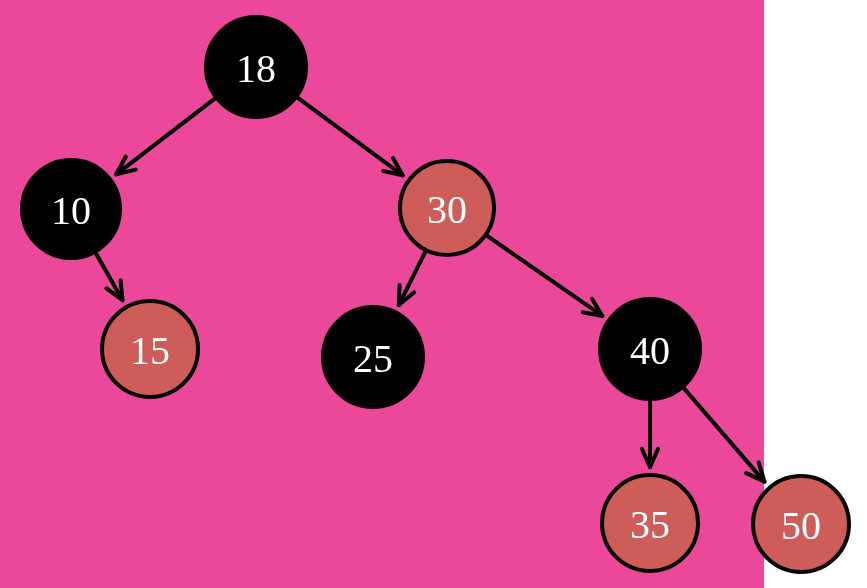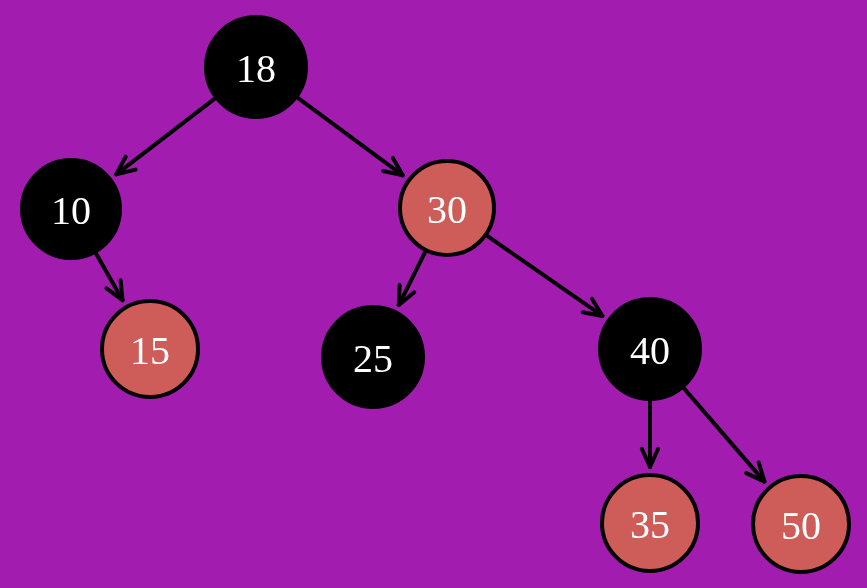--- a/index.html
+++ b/index.html
@@ -9,23 +9,23 @@
     background: #ffffff;
   }
   body {
     width: 867px;
     height: 588px;
     overflow: hidden;
     font-family: "Liberation Serif", "DejaVu Serif", serif;
   }
   #tree-canvas {
     position: relative;
-    width: 867px;
+    width: 764px;
     height: 588px;
-    background: #a21caf;
+    background: #ec4899;
   }
   #tree-svg {
     position: absolute;
     left: 0;
     top: 0;
     width: 867px;
     height: 588px;
     display: block;
   }
   .node-label {

